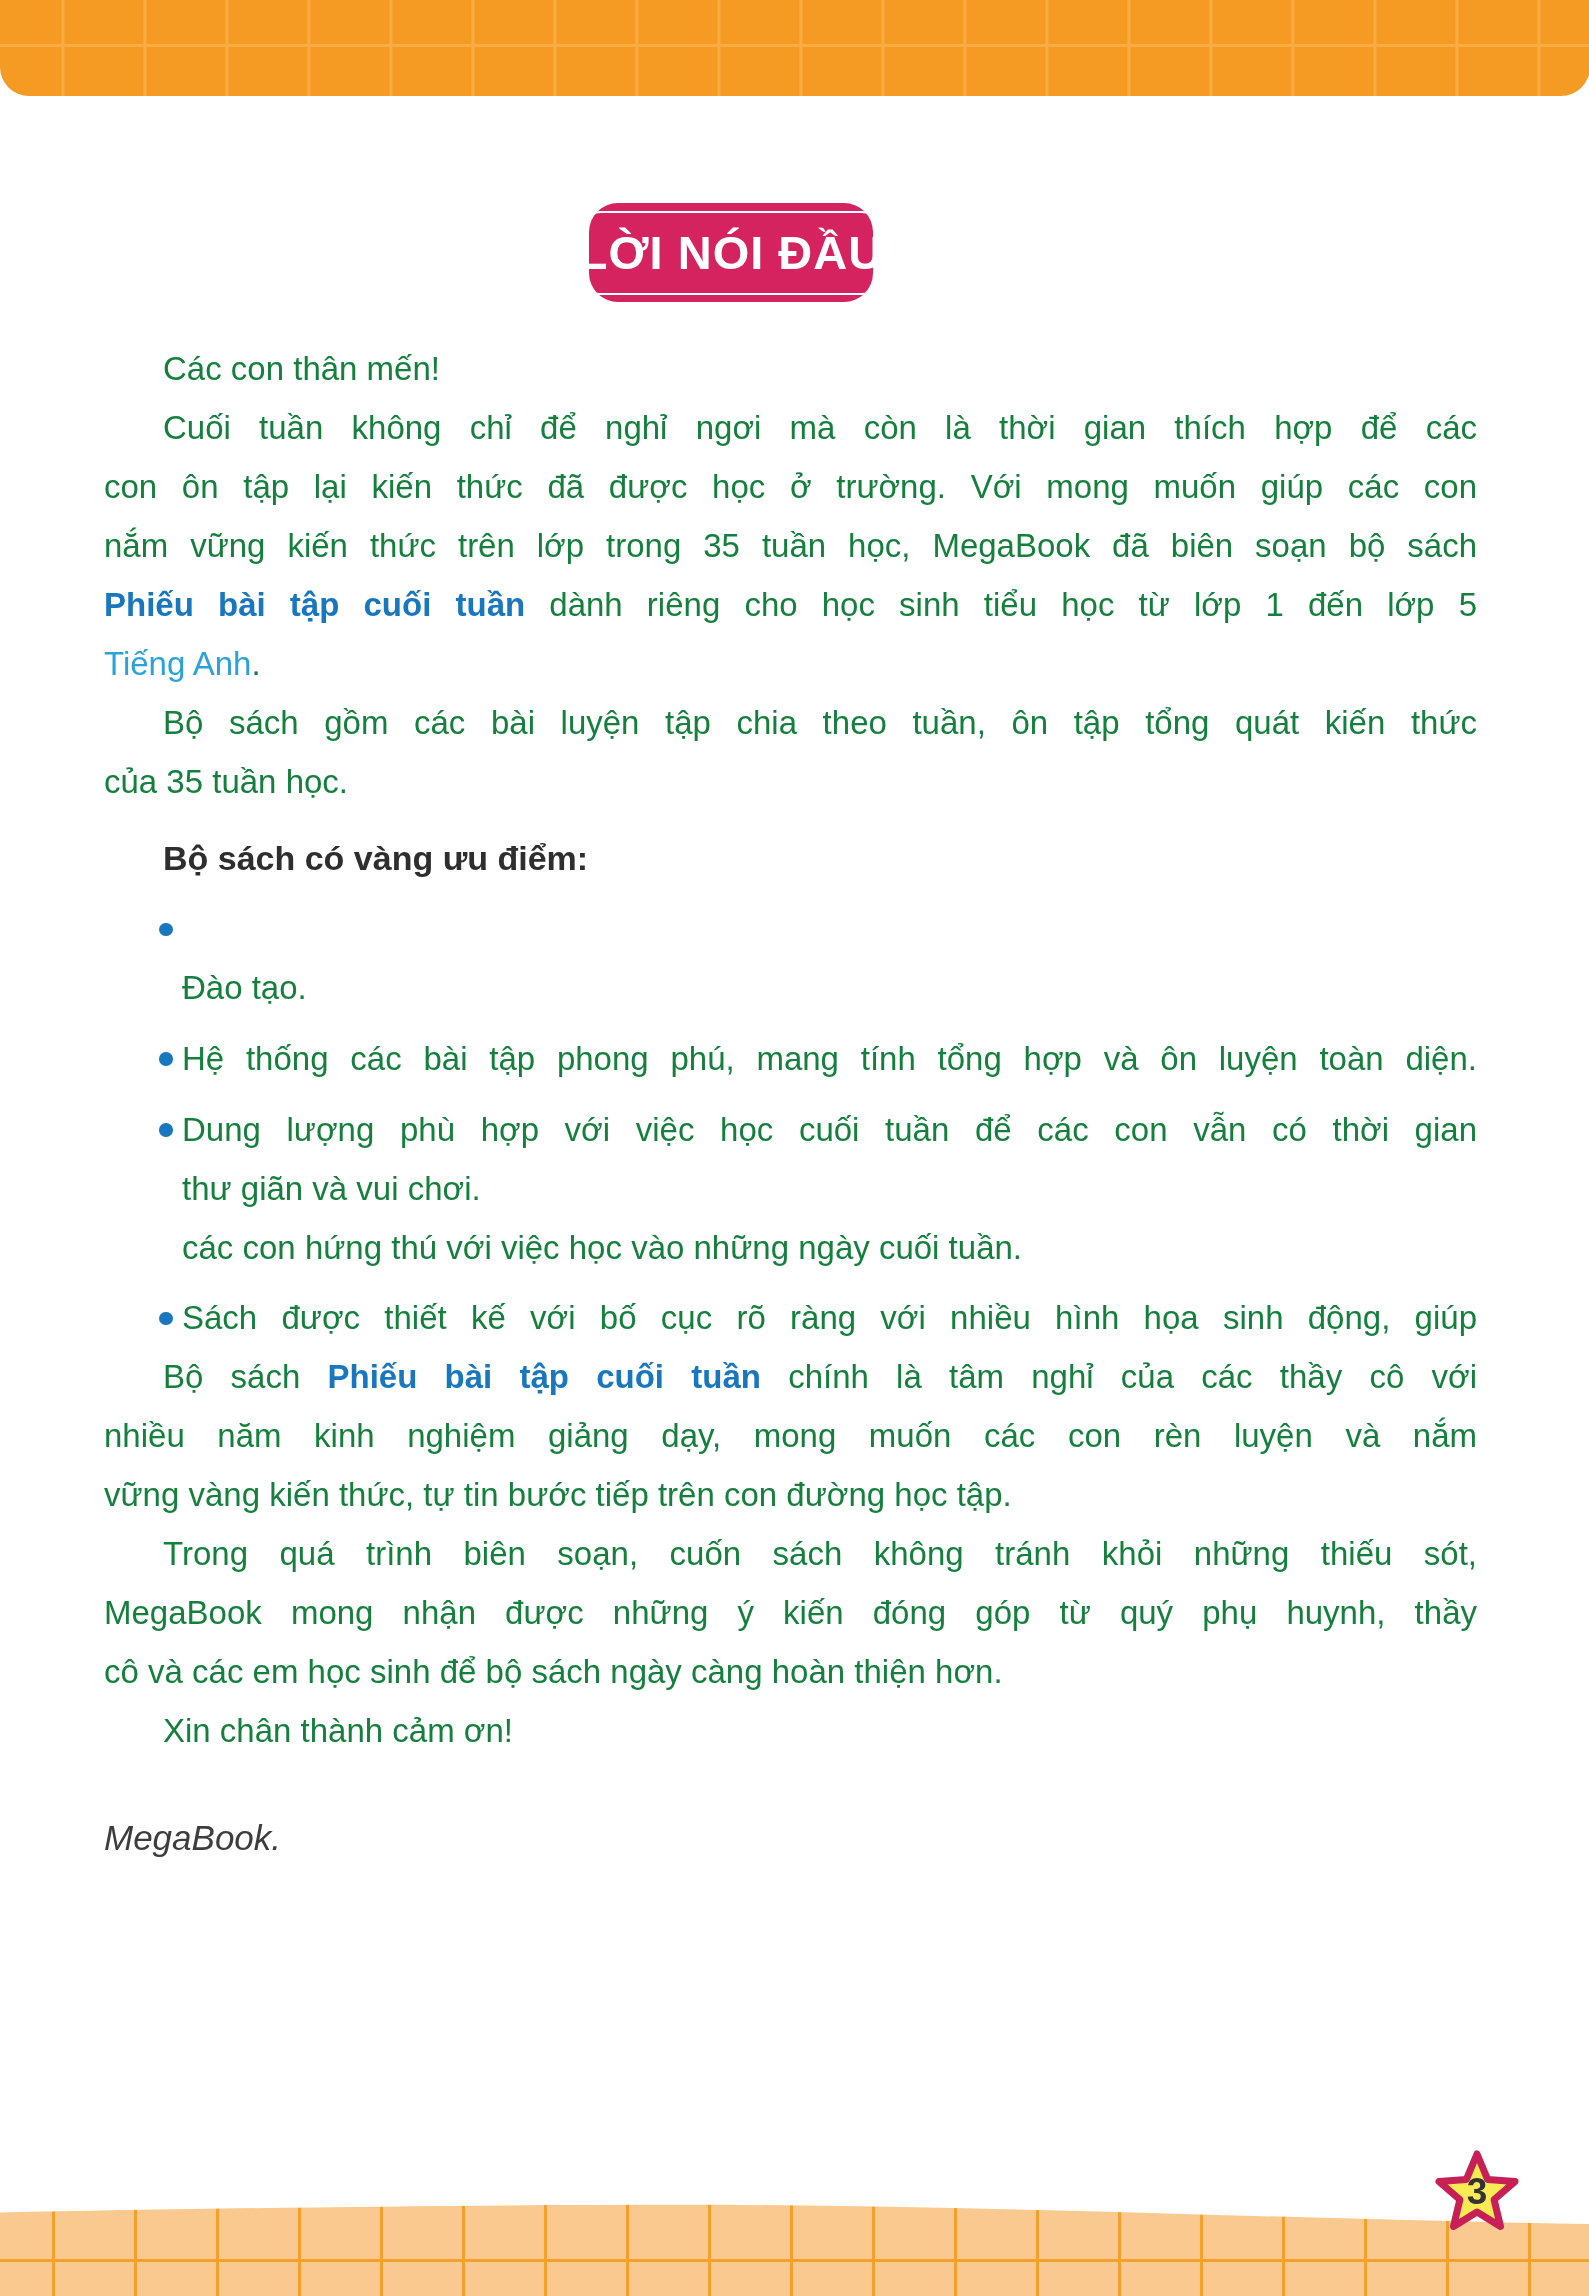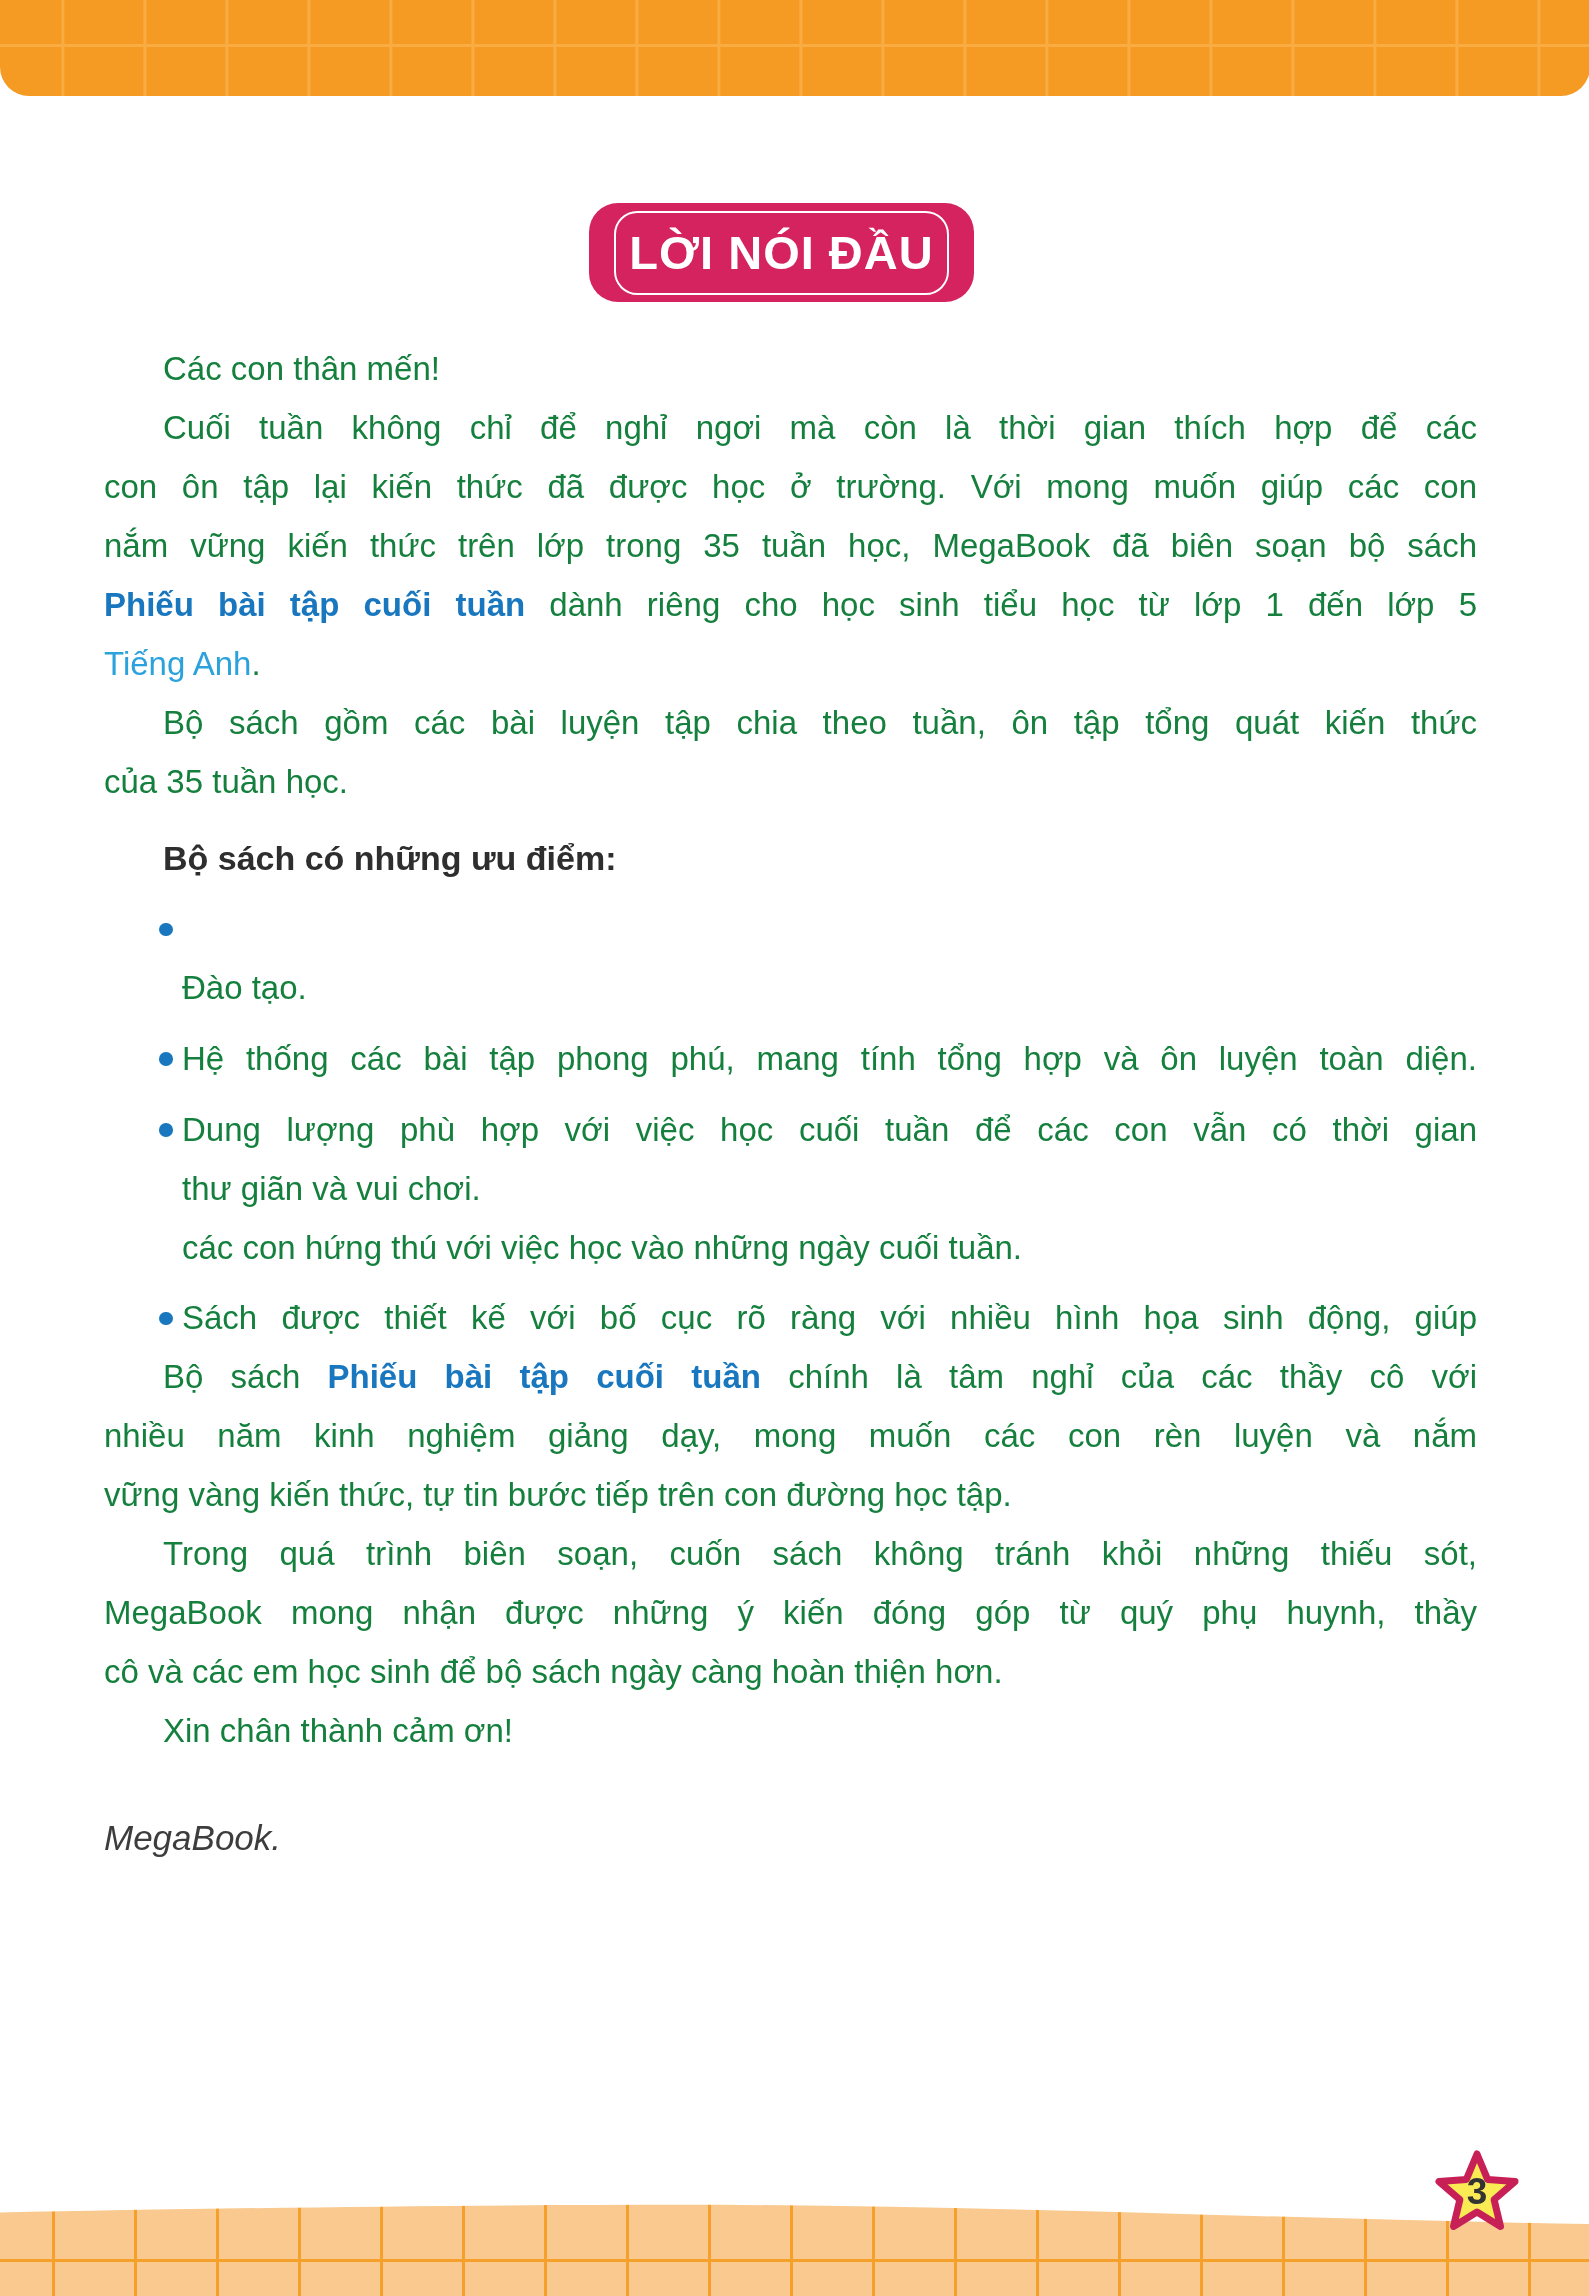--- a/index.html
+++ b/index.html
@@ -12,21 +12,21 @@
     background-color:#F59A23;
     background-image:
       linear-gradient(to bottom, rgba(0,0,0,0) 44px, #F8AC42 44px, #F8AC42 47px, rgba(0,0,0,0) 47px),
       repeating-linear-gradient(to right, rgba(0,0,0,0) 0px, rgba(0,0,0,0) 79px, #F8AC42 79px, #F8AC42 82px);
     background-position:0 0,-17.6px 0;
     border-radius:0 0 29px 29px;
   }
 
   
   .title-badge{
-    position:absolute;top:203px;left:589px;width:385px;height:99px;
+    position:absolute;top:203px;left:589px;width:284px;height:99px;
     background:#D4235F;border-radius:29px;
     display:flex;align-items:center;justify-content:center;box-sizing:border-box;
   }
   .title-badge-inner{
     width:335px;height:84px;border:2.9px solid #ffffff;border-radius:23.4px;
     display:flex;align-items:center;justify-content:center;box-sizing:border-box;
   }
   .title-badge-label{
     color:#ffffff;font-size:47px;font-weight:700;letter-spacing:1px;white-space:nowrap;
   }
@@ -89,21 +89,21 @@
 
   <div class="body-text">
       <div class="line indent"><span class="seg-normal">Các con thân mến!</span></div>
       <div class="line indent justify"><span class="seg-normal">Cuối tuần không chỉ để nghỉ ngơi mà còn là thời gian thích hợp để các</span></div>
       <div class="line flush justify"><span class="seg-normal">con ôn tập lại kiến thức đã được học ở trường. Với mong muốn giúp các con</span></div>
       <div class="line flush justify"><span class="seg-normal">nắm vững kiến thức trên lớp trong 35 tuần học, MegaBook đã biên soạn bộ sách</span></div>
       <div class="line flush justify"><span class="seg-bluebold">Phiếu bài tập cuối tuần</span><span class="seg-normal"> dành riêng cho học sinh tiểu học từ lớp 1 đến lớp 5</span></div>
       <div class="line flush"><span class="seg-blue">Tiếng Anh</span><span class="seg-normal">.</span></div>
       <div class="line indent justify"><span class="seg-normal">Bộ sách gồm các bài luyện tập chia theo tuần, ôn tập tổng quát kiến thức</span></div>
       <div class="line flush"><span class="seg-normal">của 35 tuần học.</span></div>
-      <div class="line indent heading"><span class="seg-bold">Bộ sách có những ưu điểm:</span></div>
+      <div class="line indent heading"><span class="seg-bold">Bộ sách có vàng ưu điểm:</span></div>
       <div class="line bullet justify"><span class="dot"></span></div>
       <div class="line cont"><span class="seg-normal">Đào tạo.</span></div>
       <div class="line bullet justify"><span class="dot"></span><span class="seg-normal">Hệ thống các bài tập phong phú, mang tính tổng hợp và ôn luyện toàn diện.</span></div>
       <div class="line bullet justify"><span class="dot"></span><span class="seg-normal">Dung lượng phù hợp với việc học cuối tuần để các con vẫn có thời gian</span></div>
       <div class="line cont"><span class="seg-normal">thư giãn và vui chơi.</span></div>
       <div class="line cont"><span class="seg-normal">các con hứng thú với việc học vào những ngày cuối tuần.</span></div>
       <div class="line bullet justify"><span class="dot"></span><span class="seg-normal">Sách được thiết kế với bố cục rõ ràng với nhiều hình họa sinh động, giúp</span></div>
       <div class="line indent justify"><span class="seg-normal">Bộ sách </span><span class="seg-bluebold">Phiếu bài tập cuối tuần</span><span class="seg-normal"> chính là tâm nghỉ của các thầy cô với</span></div>
       <div class="line flush justify"><span class="seg-normal">nhiều năm kinh nghiệm giảng dạy, mong muốn các con rèn luyện và nắm</span></div>
       <div class="line flush"><span class="seg-normal">vững vàng kiến thức, tự tin bước tiếp trên con đường học tập.</span></div>

